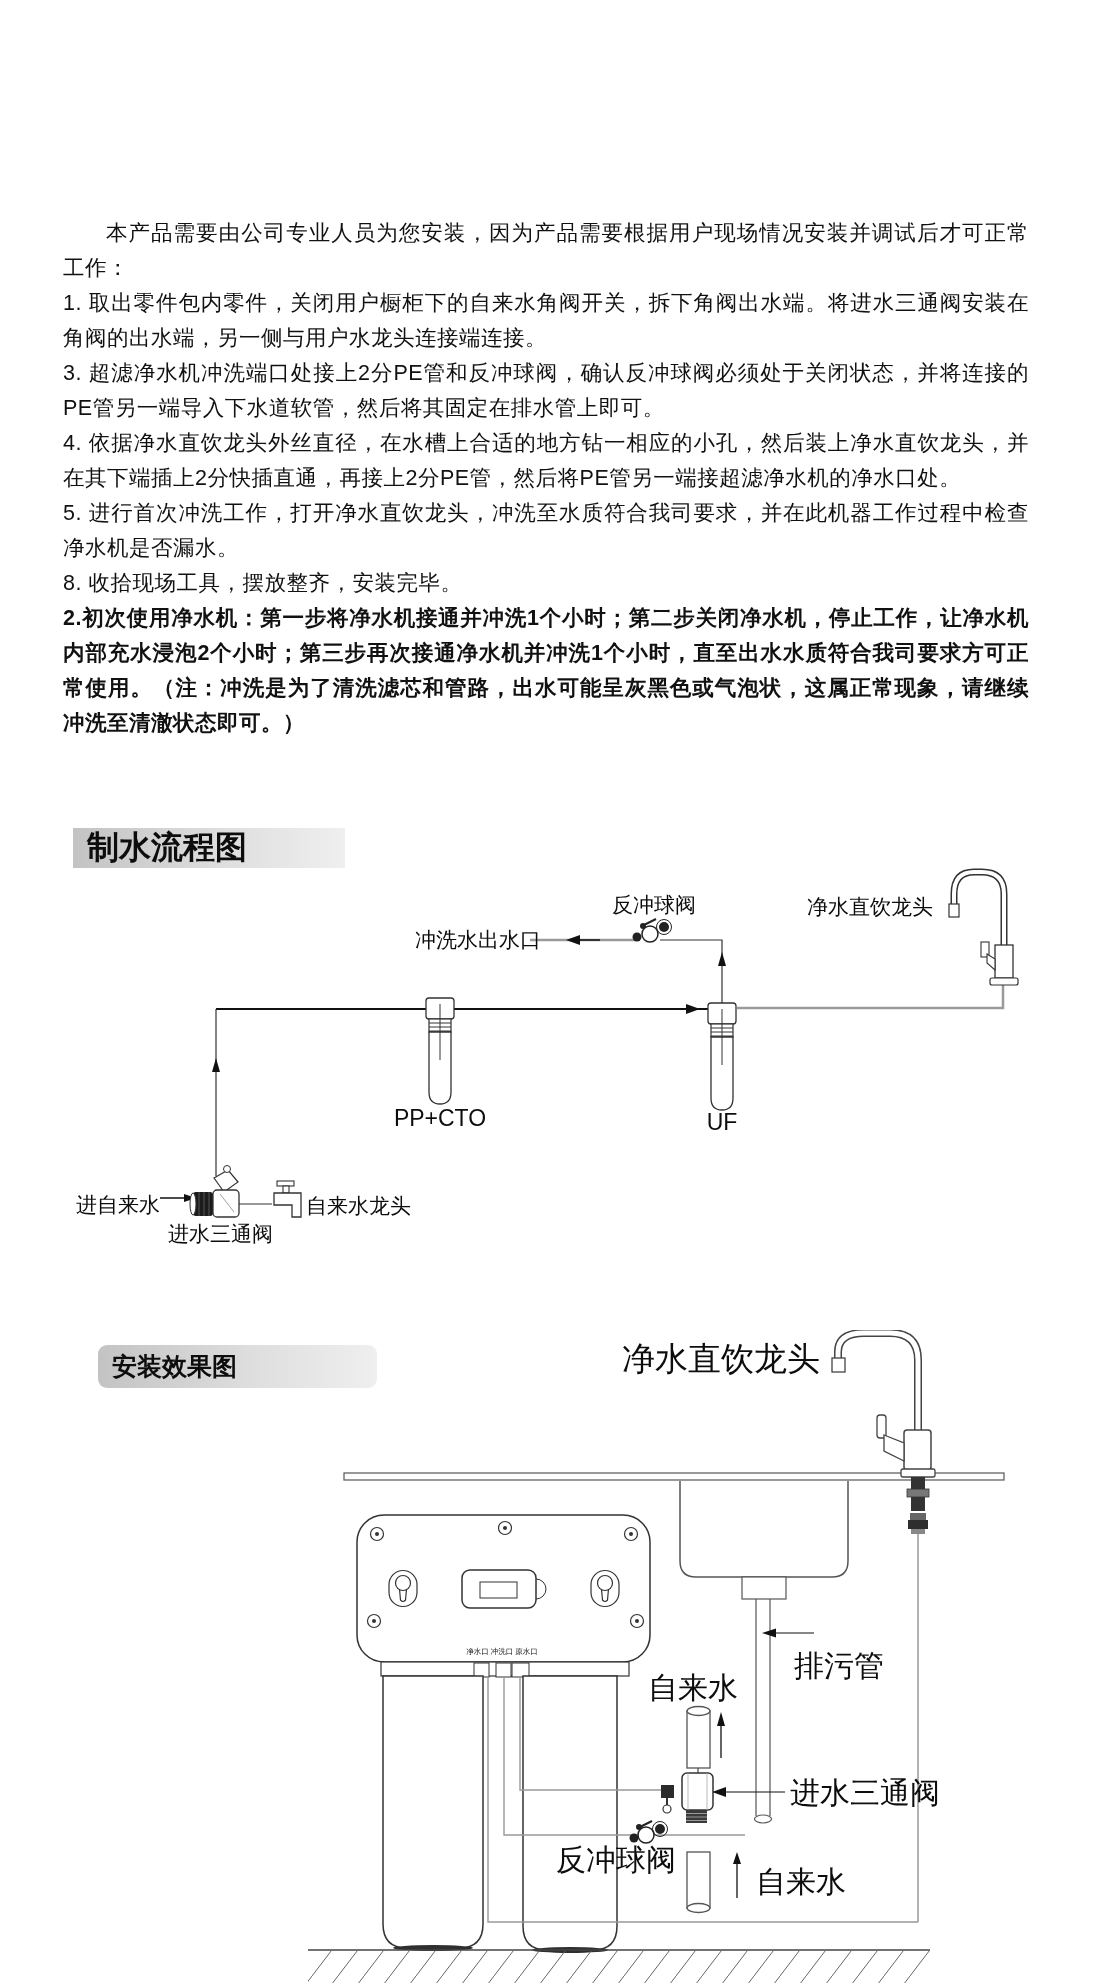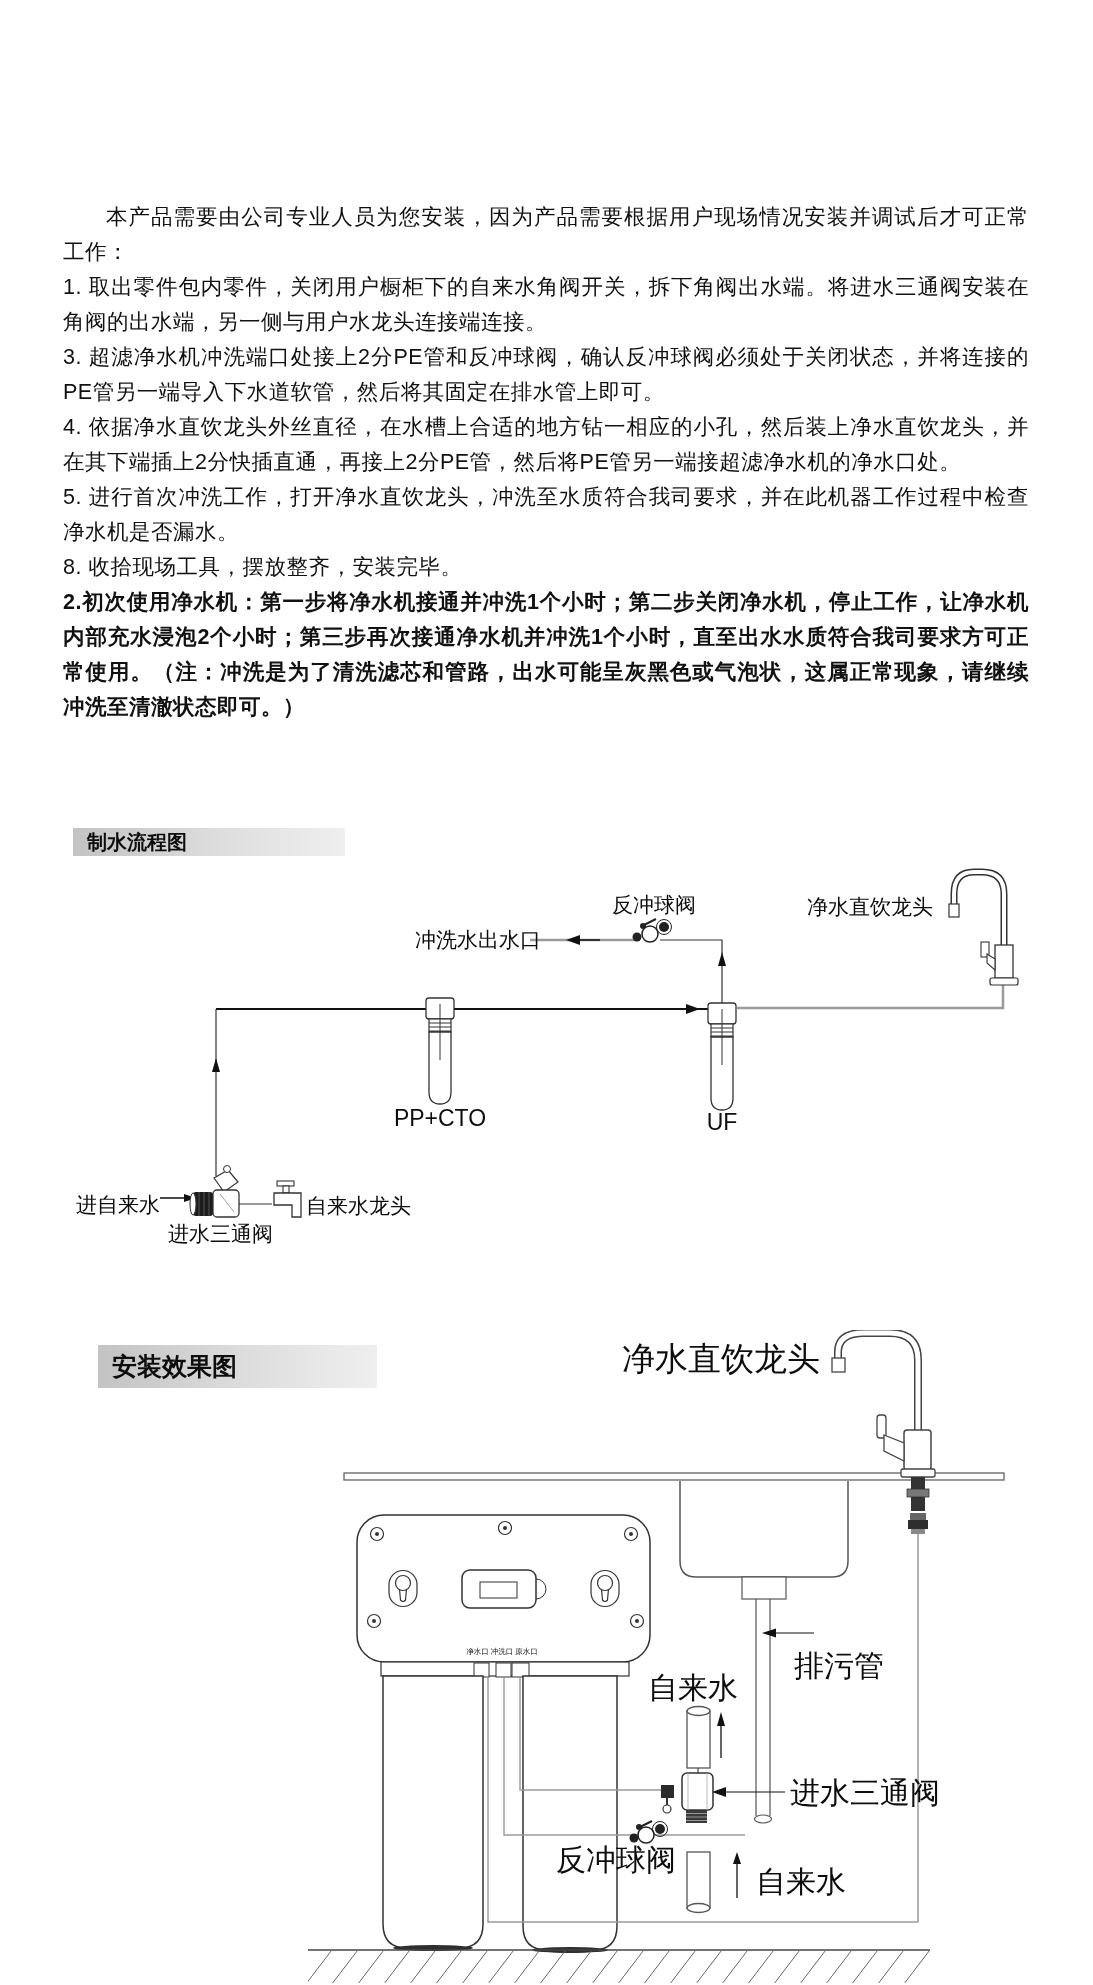--- a/index.html
+++ b/index.html
@@ -1,35 +1,35 @@
 <!DOCTYPE html>
 <html><head>
 <meta charset="utf-8">
 <style>
   html,body{margin:0;padding:0;}
   body{
     width:1093px;height:1985px;position:relative;background:#fff;
     font-family:"Liberation Sans","DejaVu Sans",sans-serif;color:#111;
   }
   .text-block{
-    position:absolute;left:63px;top:200px;width:966px;
+    position:absolute;left:63px;top:216px;width:966px;
     font-size:21.5px;line-height:35px;letter-spacing:0.5px;
     text-align:justify;
   }
   .text-block p{margin:0;padding:0;}
   .intro{text-indent:2em;}
   .bold{font-weight:700;}
   .section-band{
-    position:absolute;height:28px;
+    position:absolute;height:40px;
     background:linear-gradient(90deg,#c3c3c3 0%,#dedede 55%,#efefef 100%);
     display:flex;align-items:center;
-    font-size:20px;font-weight:700;color:#0d0d0d;padding-left:14px;box-sizing:border-box;
+    font-size:32px;font-weight:700;color:#0d0d0d;padding-left:14px;box-sizing:border-box;
   }
   #band-flow{left:73px;top:828px;width:272px;}
-  #band-install{left:98px;top:1345px;width:279px;height:43px;font-size:25px;}
+  #band-install{left:98px;top:1345px;width:279px;height:43px;font-size:25px;border-radius:9px;}
   svg{position:absolute;left:0;}
   #flow-svg{top:860px;}
   #install-svg{top:1330px;}
   svg text{fill:#0d0d0d;font-family:"Liberation Sans","DejaVu Sans",sans-serif;}
 </style>
 </head>
 <body>
 
 <div class="text-block">
   <p class="intro">本产品需要由公司专业人员为您安装，因为产品需要根据用户现场情况安装并调试后才可正常工作：</p>

